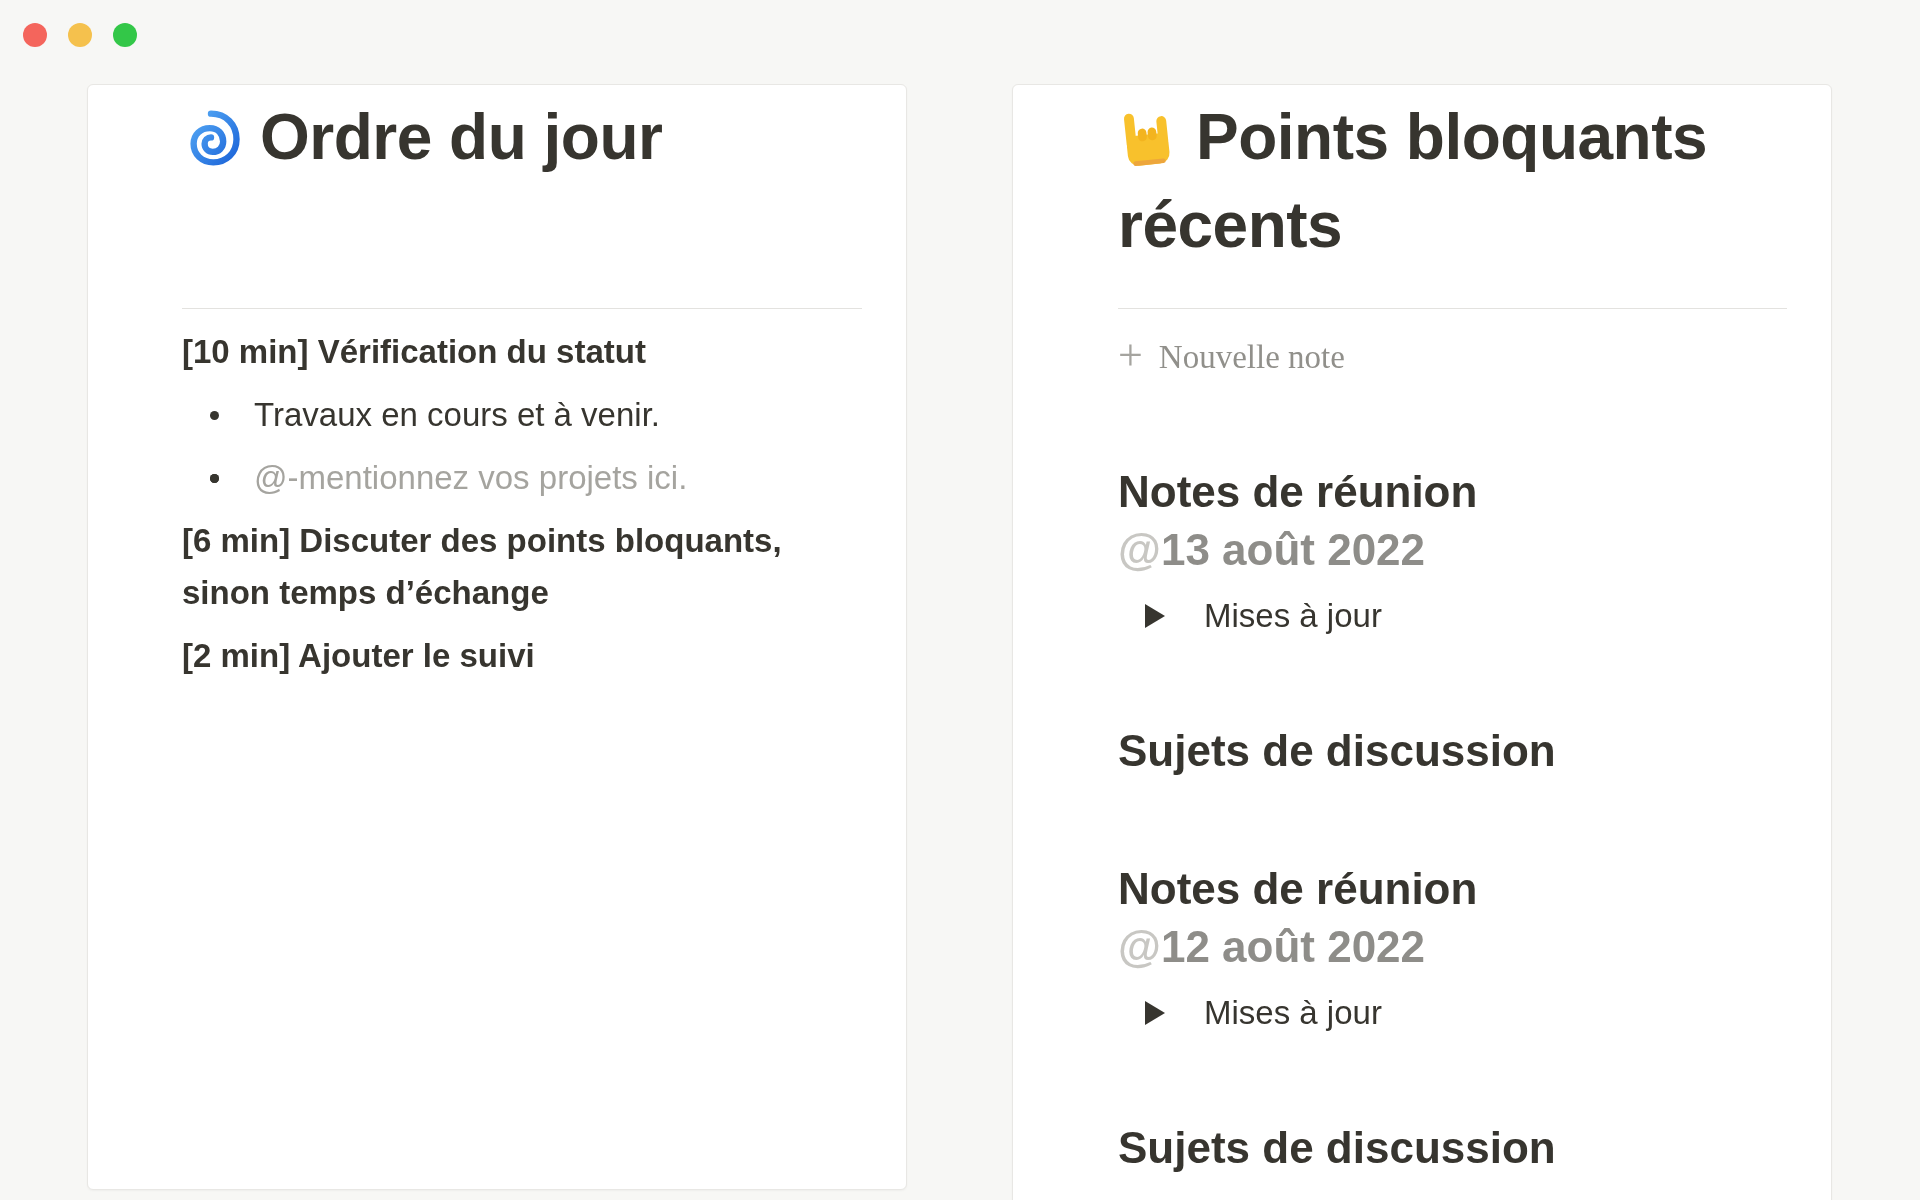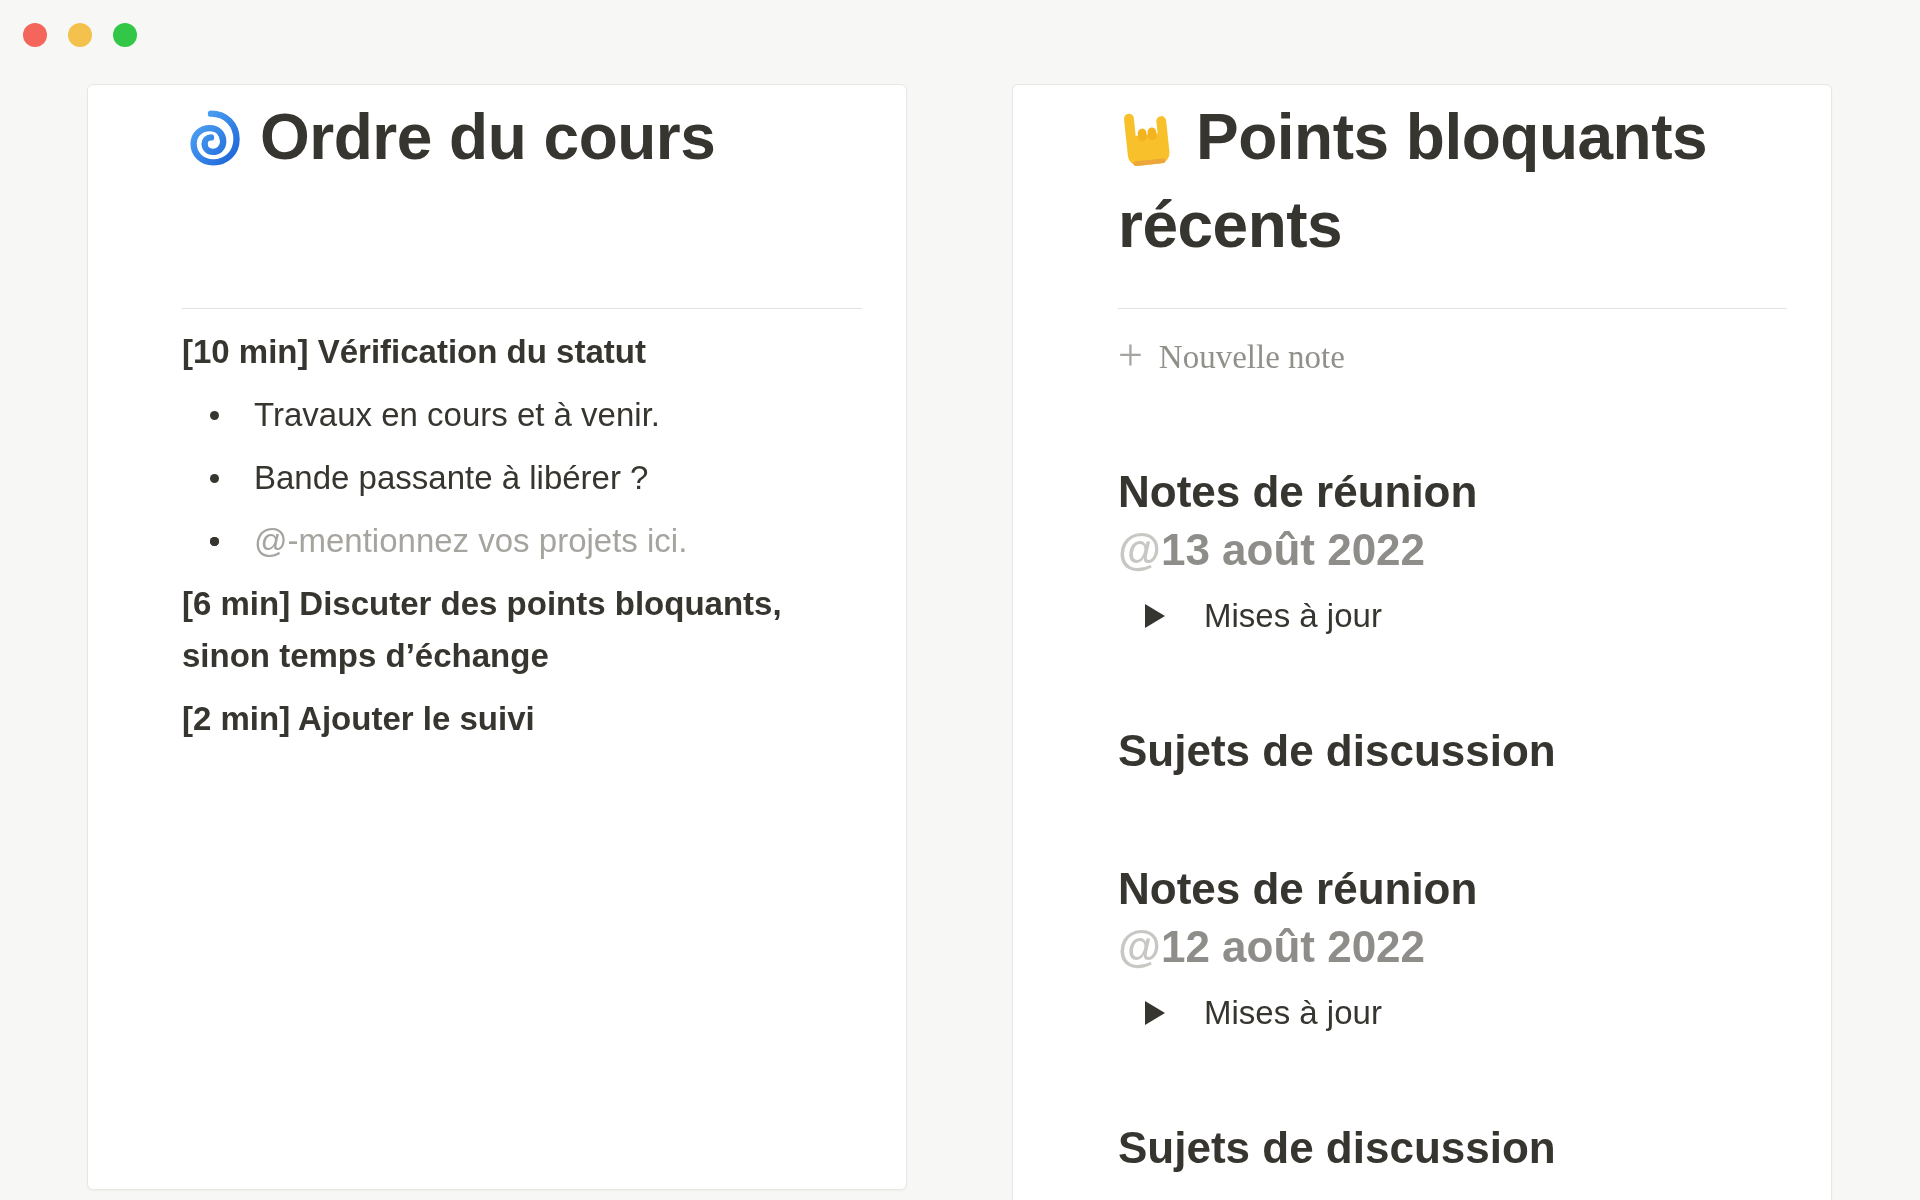--- a/index.html
+++ b/index.html
@@ -90,36 +90,32 @@
       <span class="page-icon">
         <svg viewBox="0 0 100 100" width="58" height="58">
           <defs>
             <linearGradient id="spiralGrad" x1="0" y1="0" x2="1" y2="1">
               <stop offset="0" stop-color="#55a9f5"></stop>
               <stop offset="1" stop-color="#1b63d8"></stop>
             </linearGradient>
           </defs>
           <path d="M 50 8 C 76 8 94 27 94 52 C 94 76 76 92 54 92 C 34 92 20 78 20 60 C 20 44 32 33 48 33 C 62 33 71 43 71 56 C 71 67 63 74 53 74 C 45 74 39 68 39 60 C 39 54 44 49 50 49" fill="none" stroke="url(#spiralGrad)" stroke-width="11" stroke-linecap="round"></path>
         </svg>
-      </span><span>Ordre du cours</span>
+      </span><span>Ordre du jour</span>
     </h1>
 
     <div class="divider"></div>
 
     <div class="block bold">[10 min] Vérification du statut</div>
 
     <div class="block bullet">
       <span class="dot"></span>
       <span>Travaux en cours et à venir.</span>
     </div>
 
-    <div class="block bullet">
-      <span class="dot"></span>
-      <span>Bande passante à libérer ?</span>
-    </div>
 
     <div class="block bullet">
       <span class="dot"></span>
     </div>
 
 
     <div class="block bullet">
       <span class="dot"></span>
       <span class="txt-gray">@-mentionnez vos projets ici.</span>
     </div>

